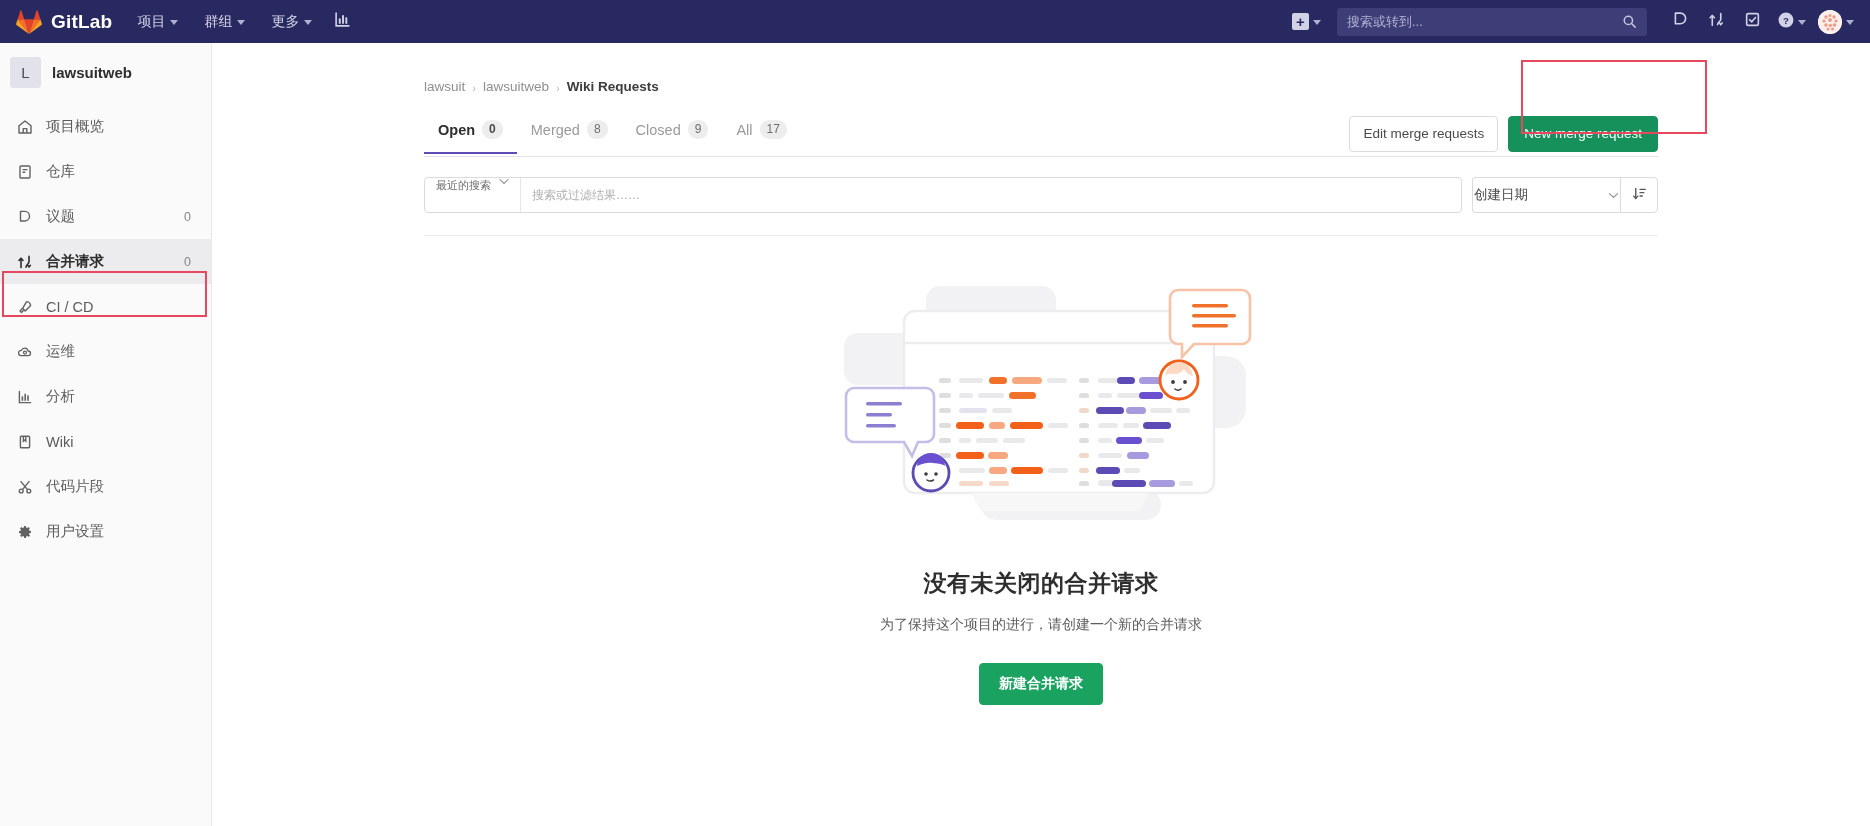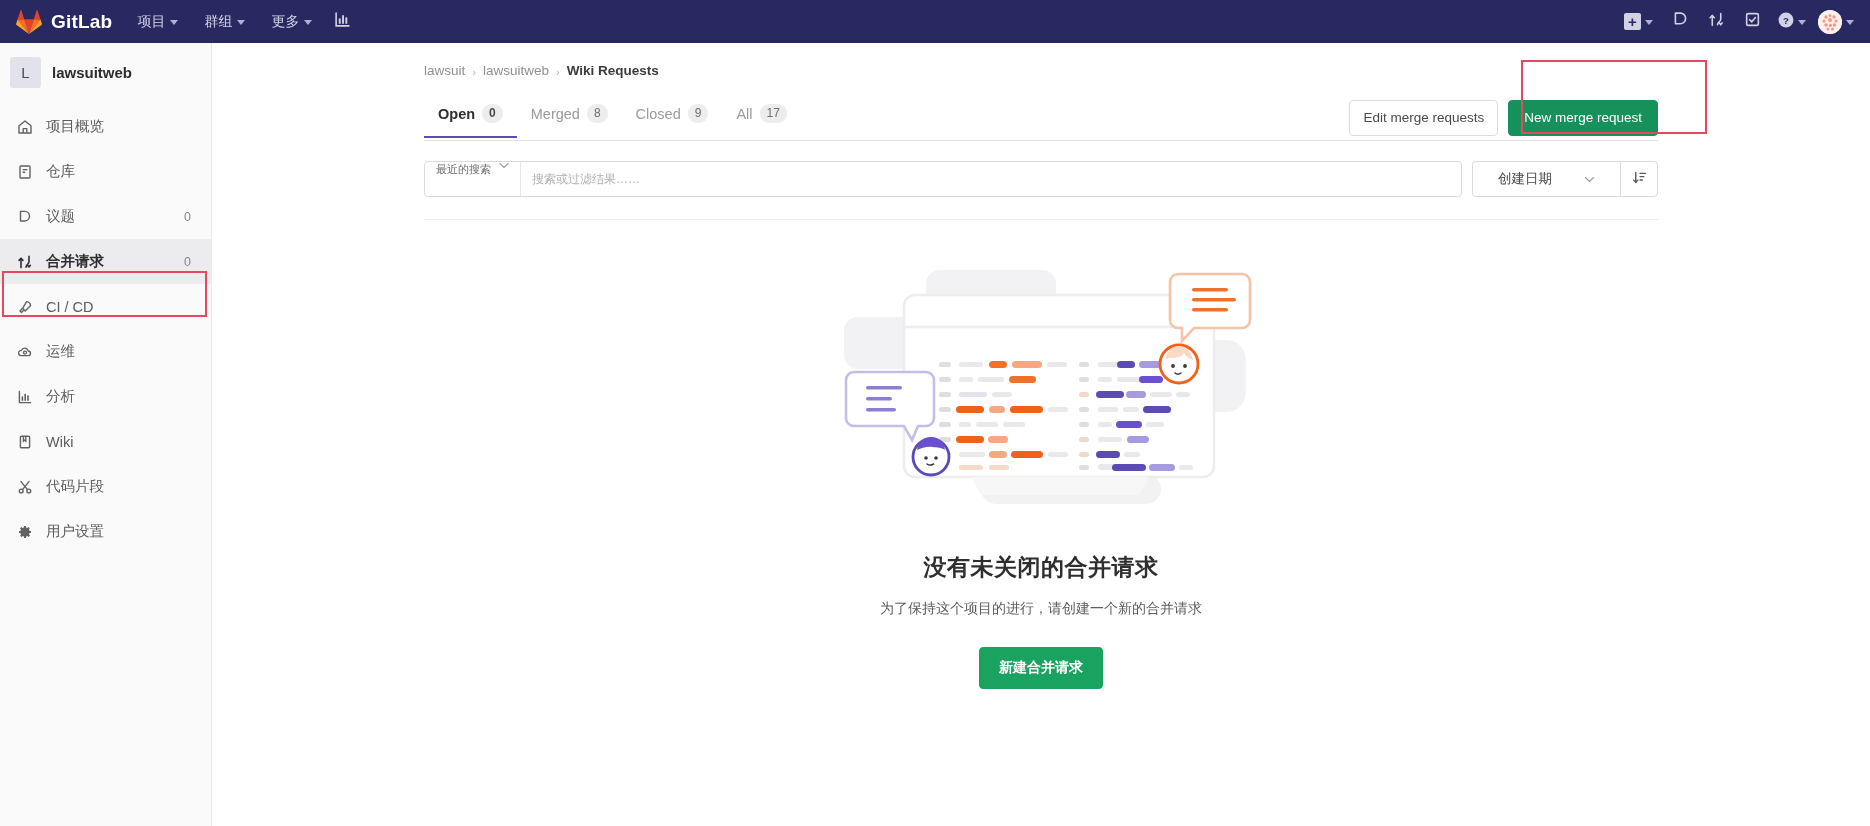--- a/index.html
+++ b/index.html
@@ -139,21 +139,21 @@
   #annot-sidebar { left: 2px; top: 228px; width: 205px; height: 46px; }
   #annot-newmr   { left: 1521px; top: 60px; width: 186px; height: 74px; }
 
   
   .content { flex:1; overflow:hidden; }
   .content-inner { max-width: 1270px; margin: 0 auto; padding: 0 18px; }
 
   .breadcrumb {
     font-size: 13.5px; color:#8f8f8f;
     padding: 20px 0 14px 0;
-    display:flex; align-items:flex-end; gap:7px;
+    display:flex; align-items:flex-end; gap:7px;margin-top:16px;
   }
   .breadcrumb a { color:#8f8f8f; text-decoration:none; cursor:pointer;}
   .bc-sep { color:#b5b5b5; font-size:11px; }
   .bc-current { color:#3c3c3c; font-weight:600; }
 
   .tabs-row {
     display:flex; align-items:flex-start;
     border-bottom: 1px solid #e3e3e3;
     position:relative;
     min-height: 49px;
@@ -215,21 +215,21 @@
     font-family:"Liberation Sans", sans-serif;
   }
   .filter-input::placeholder { color:#b0b0b0; }
 
   .sort-group { display:flex; align-items:stretch; }
   .sort-dd {
     width: 148px; height:36px;
     border:1px solid #dbdbdb; border-right:none;
     border-radius:4px 0 0 4px; background:#fff;
     display:flex; align-items:center; justify-content:space-between;
-    padding: 0 25px; font-size:13.5px; color:#4a4a4a; cursor:pointer;
+    padding: 0 1px; font-size:13.5px; color:#4a4a4a; cursor:pointer;
   }
   .sort-dir {
     width: 38px; height:36px;
     border:1px solid #dbdbdb; border-radius:0 4px 4px 0;
     background:#fff; display:flex; align-items:center; justify-content:center;
     cursor:pointer; color:#5a5a5a;
   }
 
   
   .empty {
@@ -298,20 +298,29 @@
       </span>
     </div>
   </div>
 
   <div class="nav-right">
     <div class="plus-group">
       <span class="plus-box">+</span>
       <span class="nav-chev"></span>
     </div>
 
+    <div class="search-box">
+      <input type="text" value="" placeholder="搜索或转到..." style="">
+      <span class="search-mag">
+        <svg width="15" height="15" viewBox="0 0 16 16" fill="none" stroke="#c5c5e0" stroke-width="1.6">
+          <circle cx="6.8" cy="6.8" r="4.4"></circle>
+          <path d="M10.2 10.2L14 14" stroke-linecap="round"></path>
+        </svg>
+      </span>
+    </div>
 
     <div class="nav-icon-btn">
       <span>
         <svg width="17" height="17" viewBox="0 0 16 16" fill="none" stroke="#d2d2e6" stroke-width="1.5">
           <path d="M3.2 2h4.6a5 5 0 0 1 0 10H3.2z" stroke-linejoin="round"></path>
         </svg>
       </span>
     </div>
 
     <div class="nav-icon-btn">

